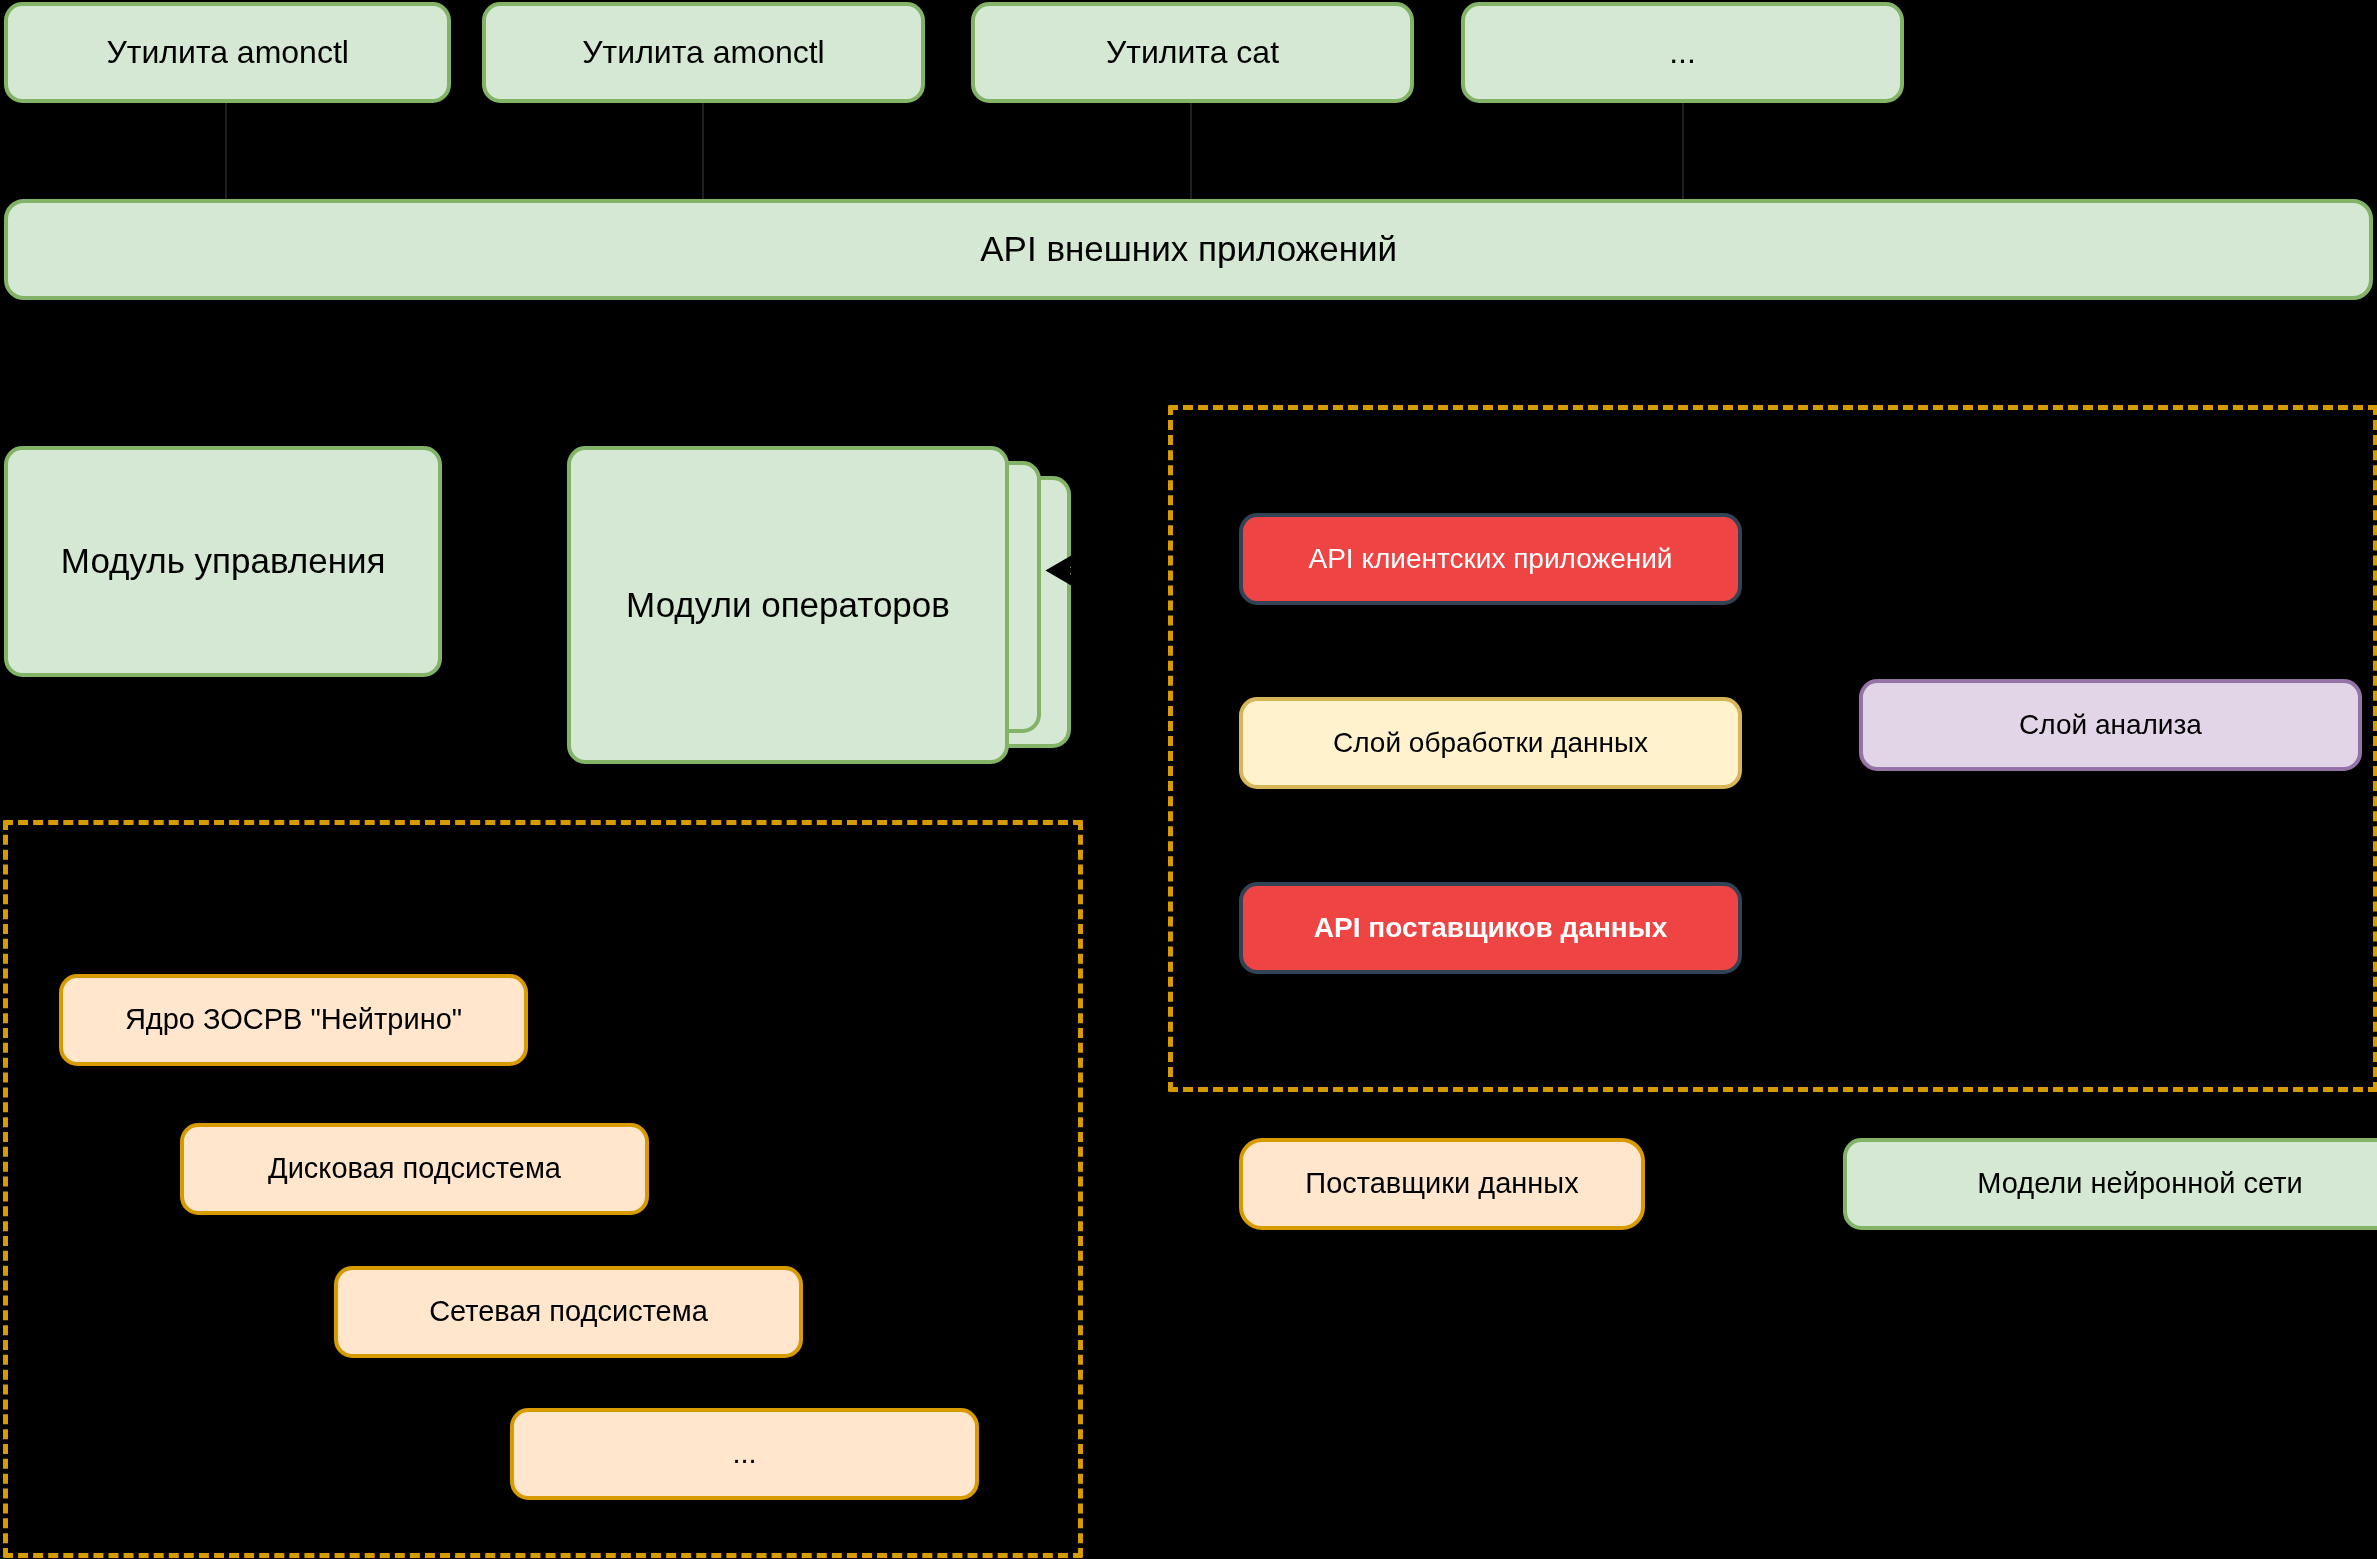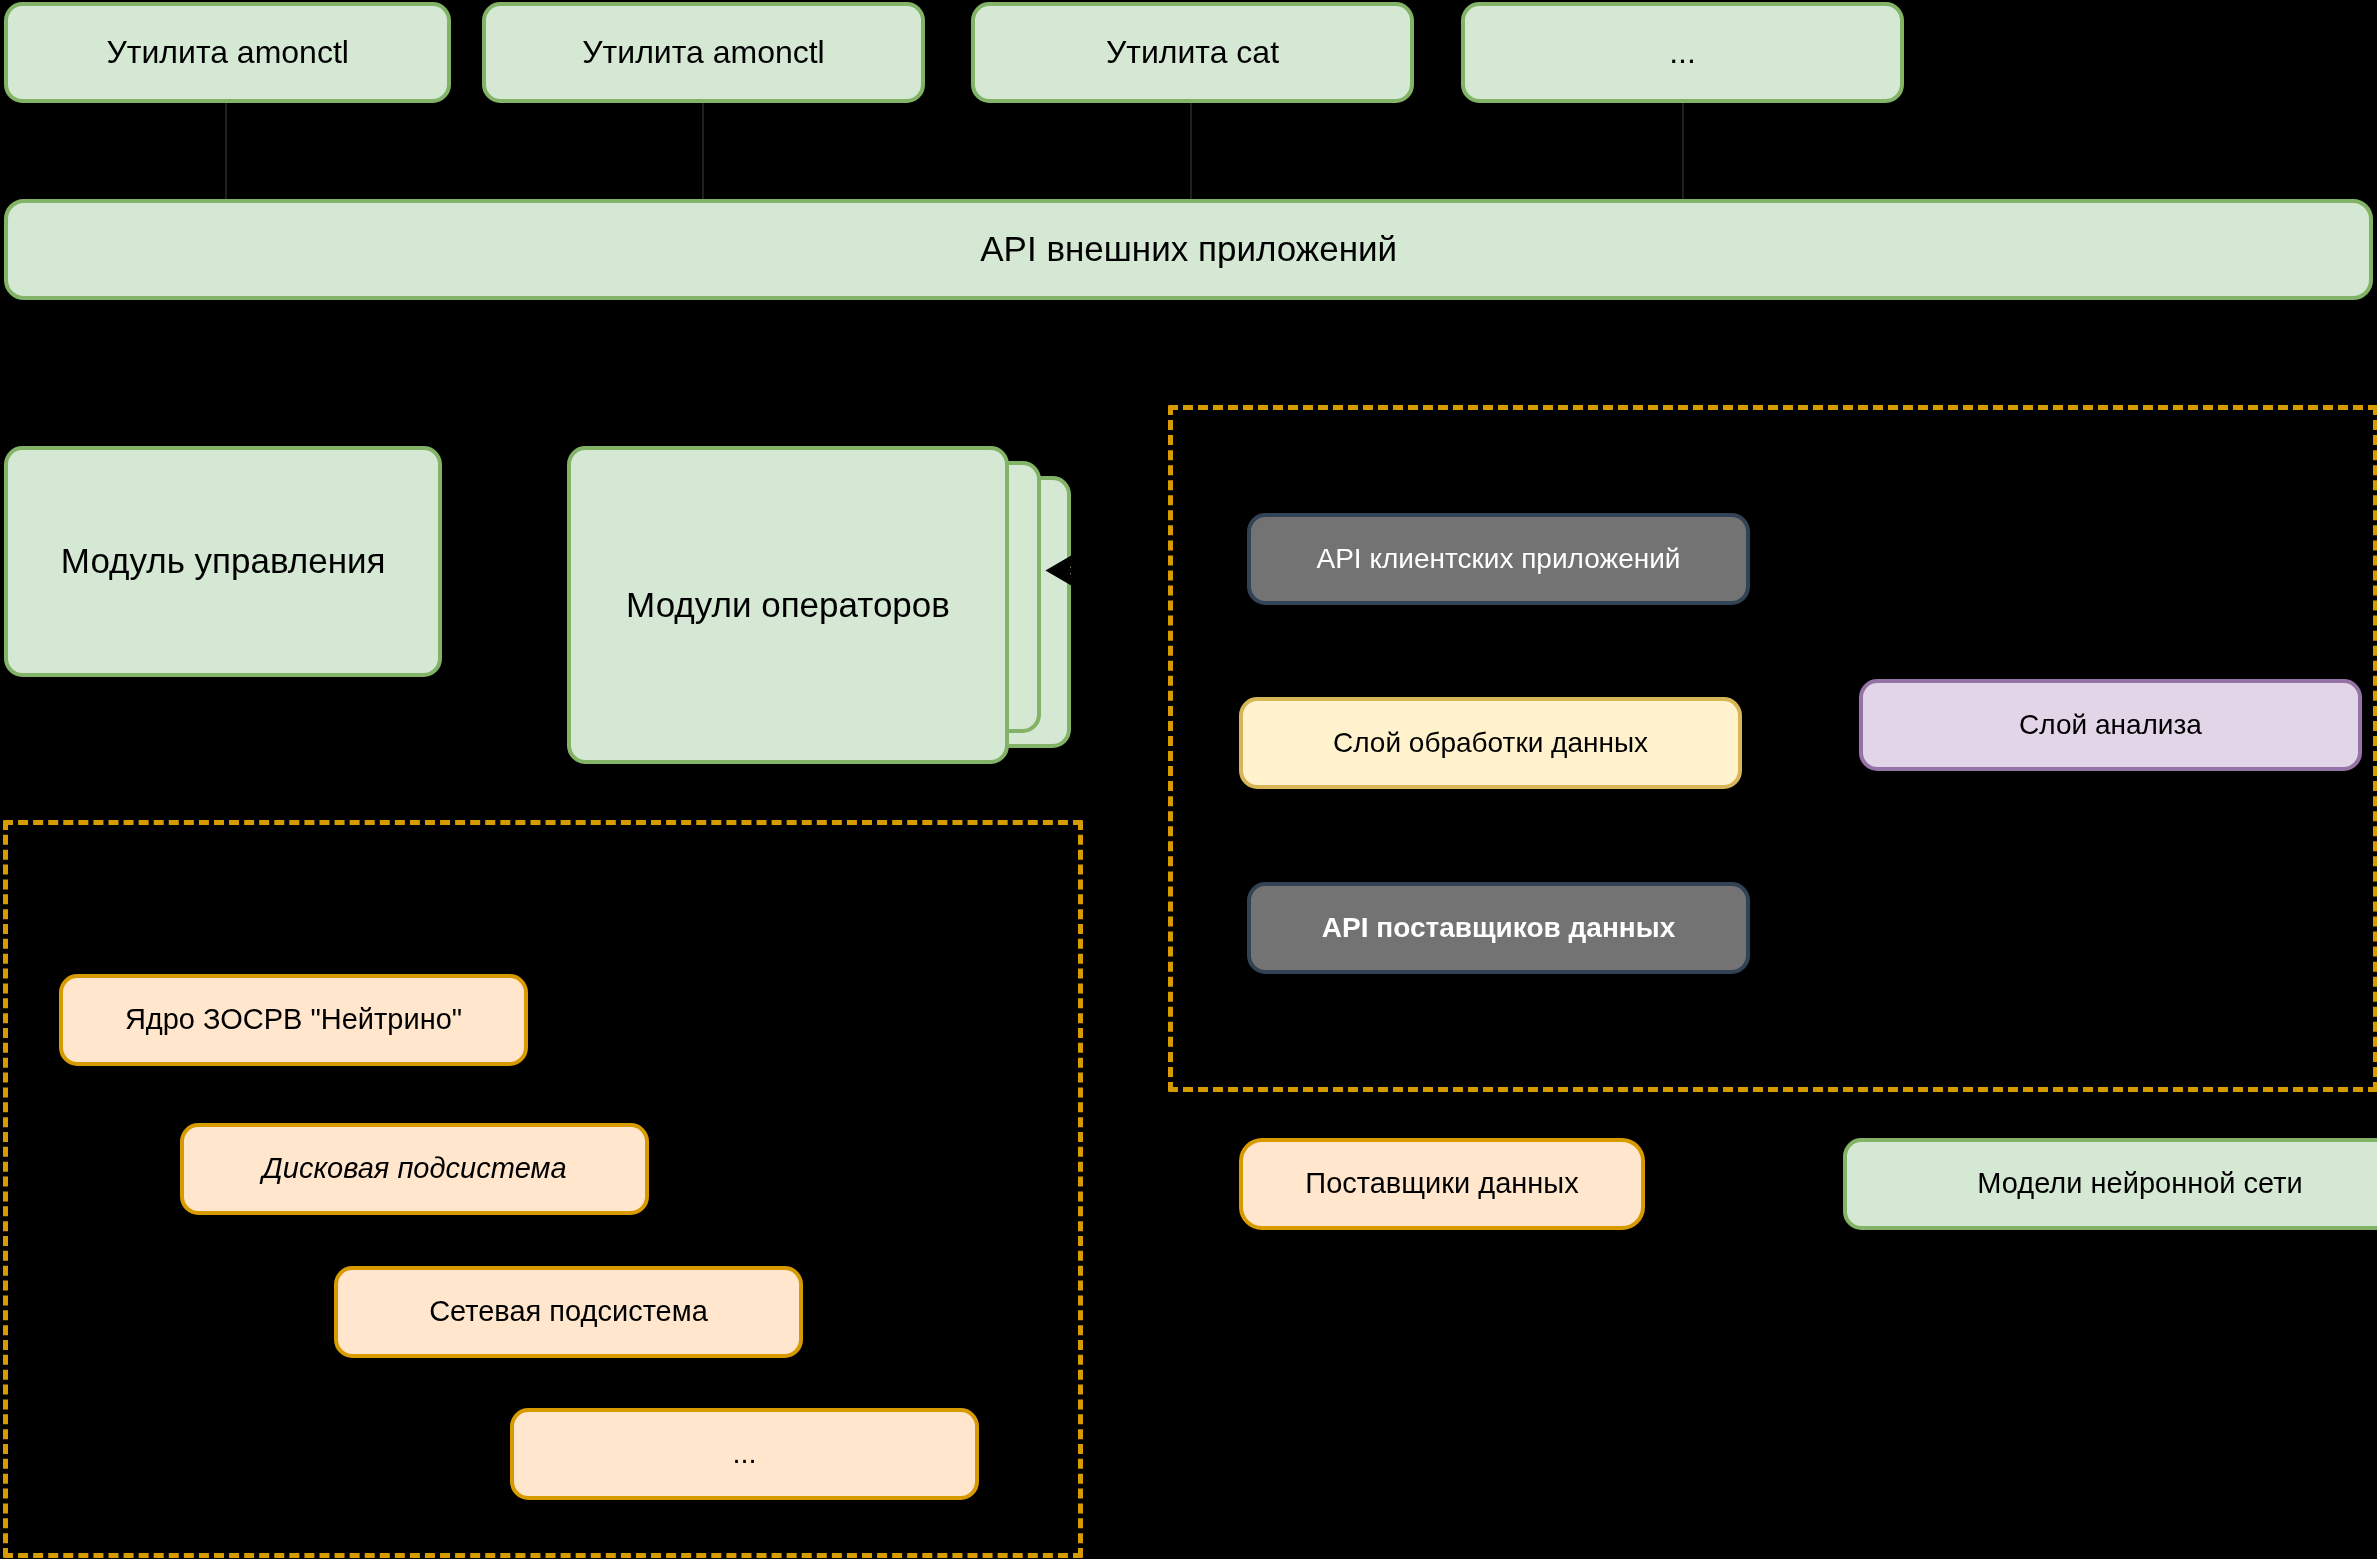--- a/index.html
+++ b/index.html
@@ -47,24 +47,23 @@
     background: #fff2cc;
     border-color: #d6b656;
     color: #000000;
   }
   .purple {
     background: #e1d5e7;
     border-color: #9673a6;
     color: #000000;
   }
   .slate {
-    background: #737373;
+    background: #ef4444;
     border-color: #314354;
     color: #ffffff;
-    margin-left: 8px;
   }
 
   
   .group {
     position: absolute;
     border: 5.9px dashed #d79b00;
     background: transparent;
     border-radius: 1.7px;
   }
 
@@ -171,21 +170,21 @@
   </div>
 
   <div class="node green fs-mid" style="left:1843px; top:1138px; width:594px; height:92px;">
     <span>Модели нейронной сети</span>
   </div>
 
   <div class="node orange fs-mid" style="left:59px; top:974px; width:469px; height:92px;">
     <span>Ядро ЗОСРВ "Нейтрино"</span>
   </div>
 
-  <div class="node orange fs-mid" style="left:180px; top:1123px; width:469px; height:92px;font-style:italic;">
+  <div class="node orange fs-mid" style="left:180px; top:1123px; width:469px; height:92px;">
     <span>Дисковая подсистема</span>
   </div>
 
   <div class="node orange fs-mid" style="left:334px; top:1266px; width:469px; height:92px;">
     <span>Сетевая подсистема</span>
   </div>
 
   <div class="node orange fs-mid" style="left:510px; top:1408px; width:469px; height:92px;">
     <span>...</span>
   </div>

